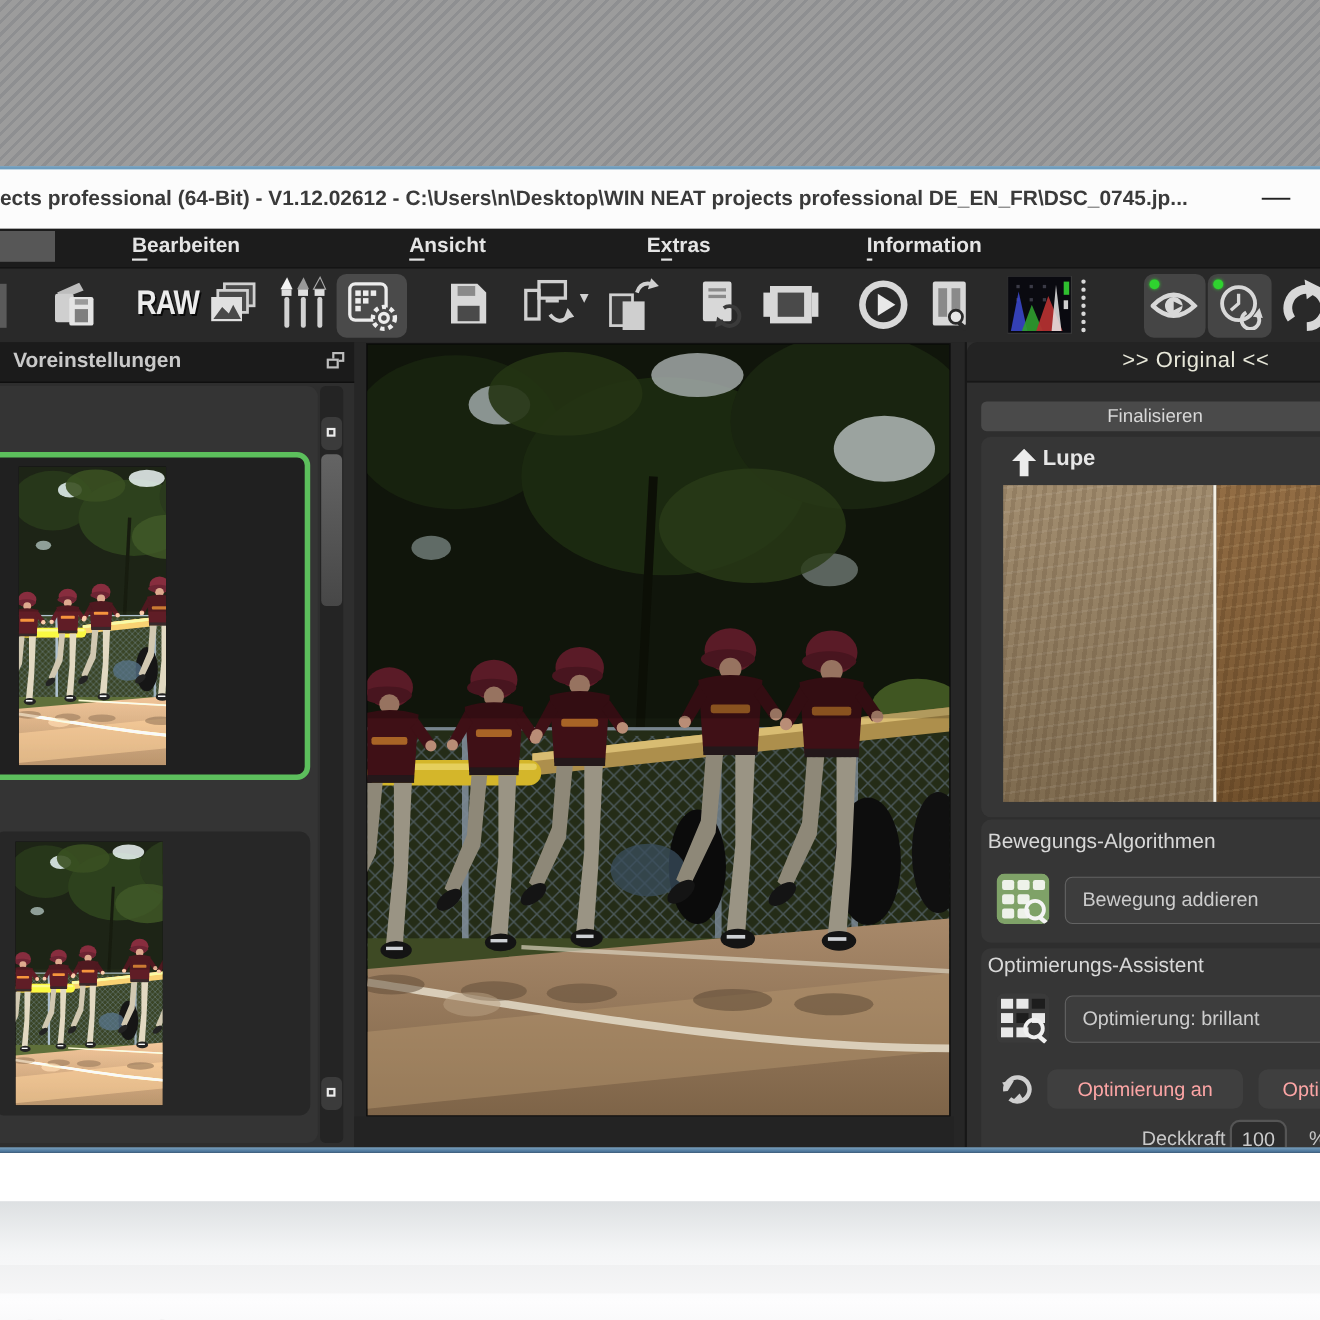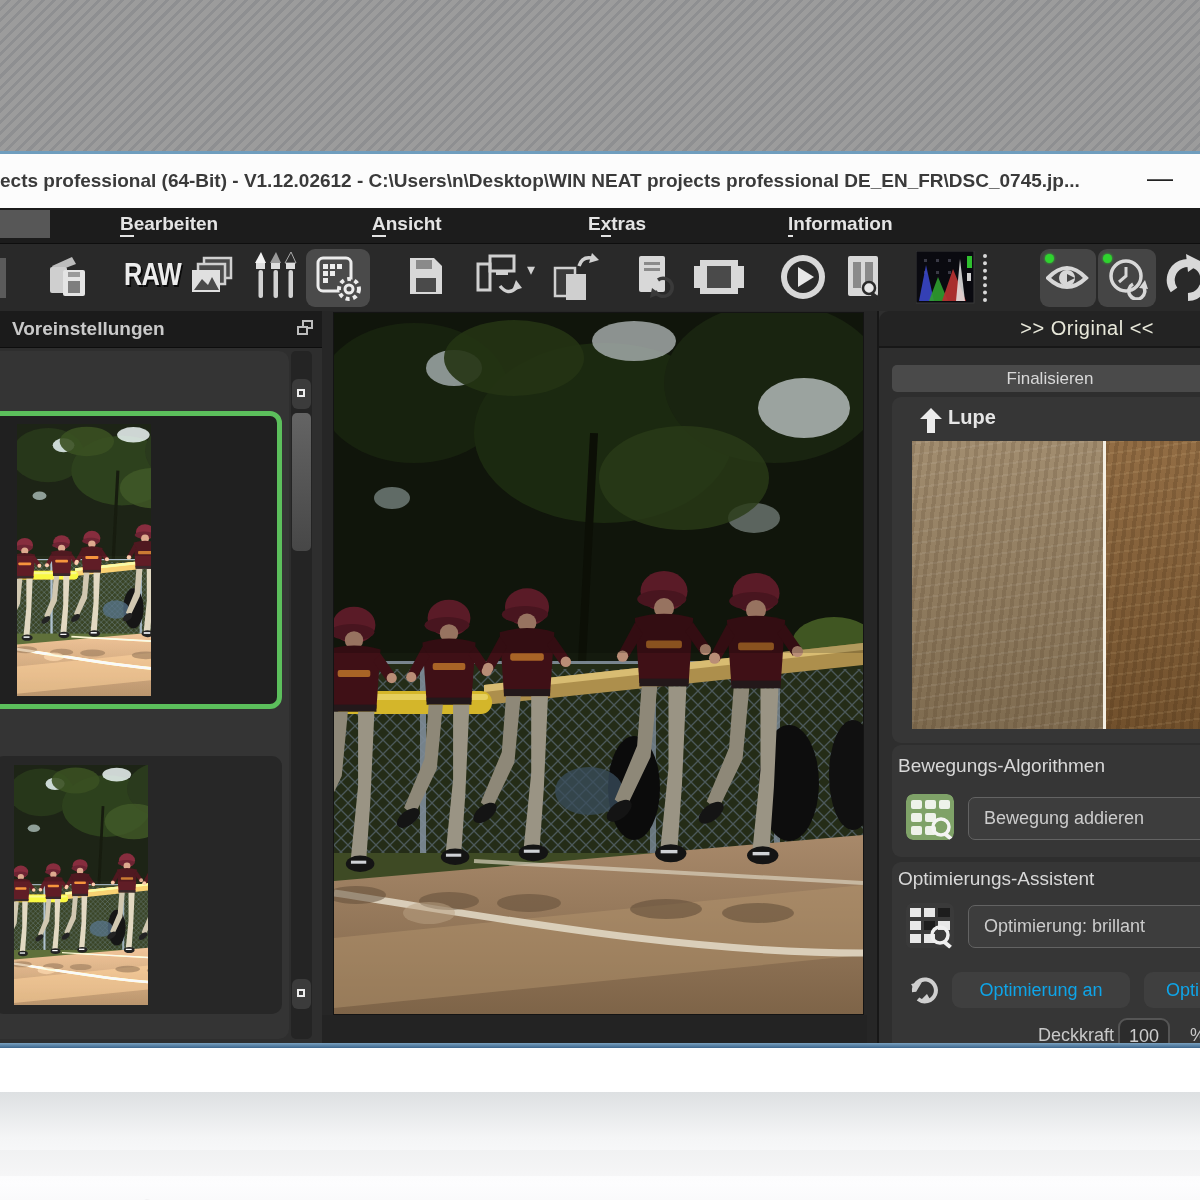--- a/index.html
+++ b/index.html
@@ -92,21 +92,21 @@
   .lupe-line { width:3px; height:288px; background:#f4efe3; }
   .lupe-b { flex:1; height:288px;
     background:#8a6236; background-image:
       repeating-linear-gradient(97deg, rgba(50,30,10,.16) 0 4px, rgba(0,0,0,0) 4px 9px),
       repeating-linear-gradient(-8deg, rgba(255,230,180,.09) 0 2px, rgba(0,0,0,0) 2px 11px),
       linear-gradient(rgba(255,255,255,.07), rgba(0,0,0,.18)); }
   .algo-icon { left:14px; width:48px; height:46px; border-radius:7px; }
   .dropdown { left:76px; width:240px; height:43px; background:#3d3d3d; border:1px solid #636363;
     border-radius:7px; color:#cccccc; font-size:18px; line-height:41px; padding-left:15px;
     white-space:nowrap; overflow:hidden; }
-  .pill-btn { height:36px; background:#3f3f3f; border-radius:9px; color:#0ea5e9; font-size:18px;
+  .pill-btn { height:36px; background:#3f3f3f; border-radius:9px; color:#fca5a5; font-size:18px;
     text-align:center; line-height:36px; white-space:nowrap; }
   .deck-label { font-size:18px; color:#c8c8c8;text-align:right; }
   .deck-input { left:226px; top:156px; width:52px; height:36px; background:#2c2c2c;
     border:2px solid #555; border-radius:9px; color:#cccccc; font-size:18px; text-align:center; }
 
   .blue-bottom { left:0; top:892px; width:1200px; height:5px;
     background:linear-gradient(#7aa2c0,var(--window_border_blue,#3c658c)); }
 
   
   .footer { left:0; top:1048px; width:1200px; height:152px;

